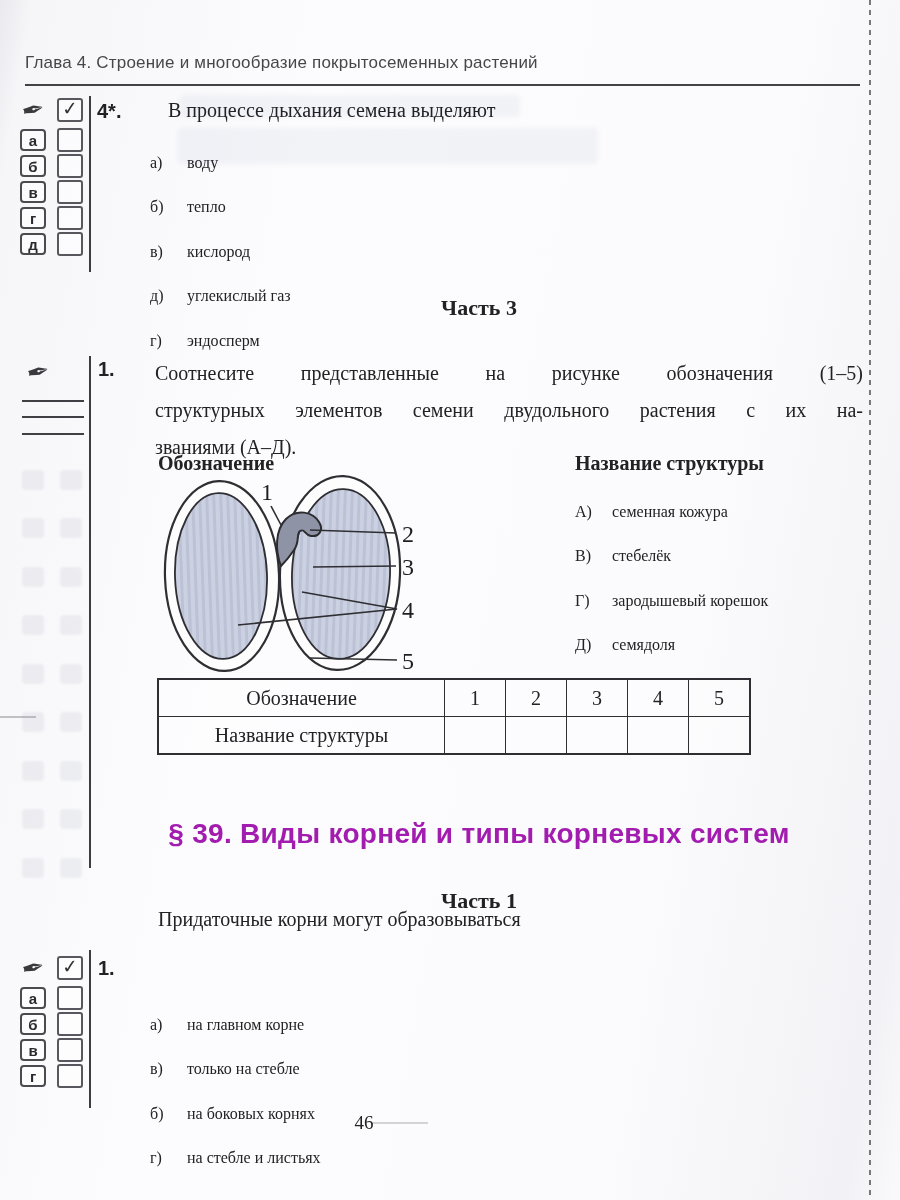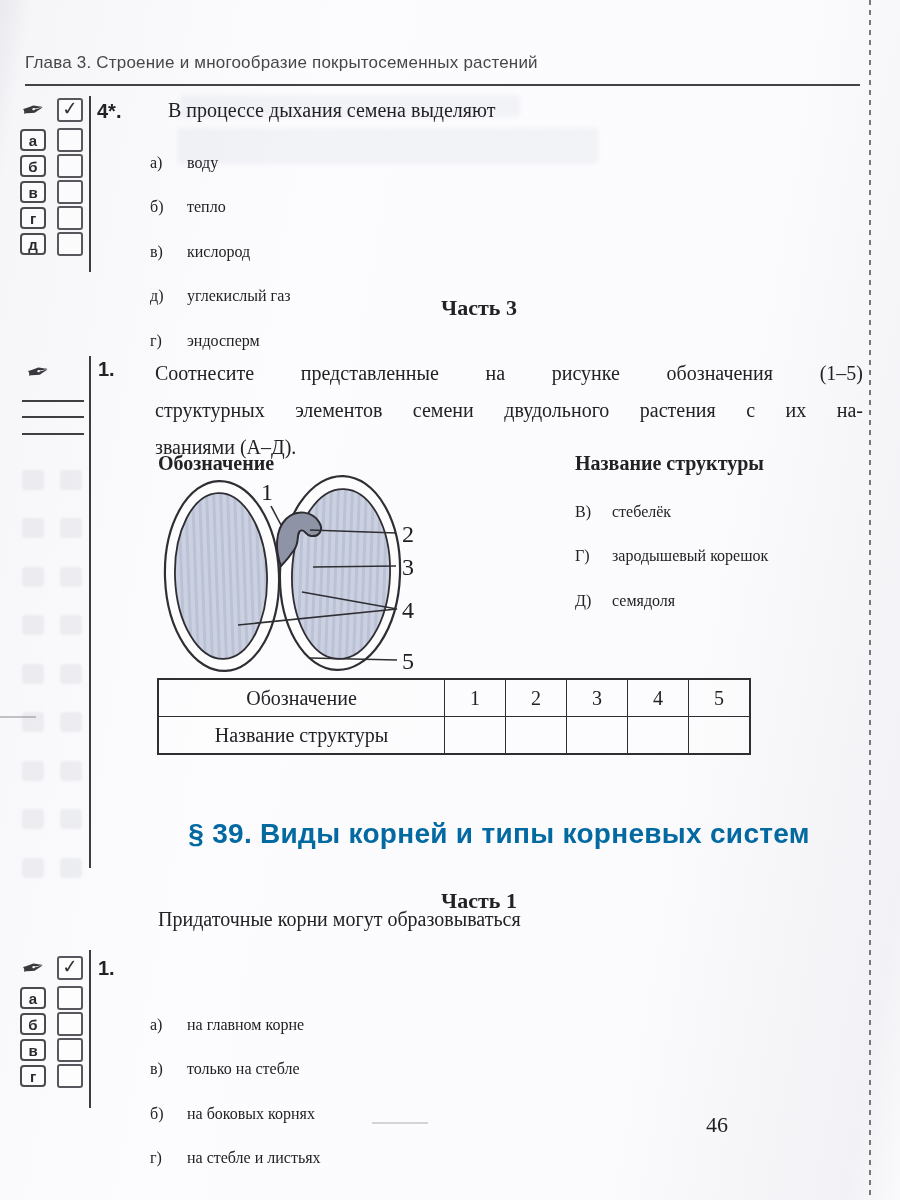--- a/index.html
+++ b/index.html
@@ -41,22 +41,22 @@
   .colhead{font-size:20px;font-weight:bold;}
   
   .aline{width:62px;height:2px;background:#3f3f44;}
   
   table.answers{border-collapse:collapse;border:2.5px solid #2f2f33;background:rgba(255,255,255,.35);}
   table.answers td{border:1.8px solid #2f2f33;height:36px;text-align:center;vertical-align:middle;
     font-size:20px;padding:0;}
   td.c1{width:285px;} td.cn{width:60px;}
   
   .sec39{left:90px;width:778px;text-align:center;font-family:"Liberation Sans","DejaVu Sans",sans-serif;
-    font-size:28px;font-weight:bold;color:#0369a1;letter-spacing:.3px;padding-left:20px;}
-  .pagenum{left:0;top:1112px;width:728px;text-align:right;font-size:22px;}
+    font-size:28px;font-weight:bold;color:#a21caf;letter-spacing:.3px;}
+  .pagenum{left:0;top:1112px;width:728px;text-align:center;font-size:19px;}
   
   .ghosts{left:22px;top:470px;width:64px;height:410px;display:flex;flex-wrap:wrap;gap:26px 16px;
     opacity:.07;filter:blur(1px);}
   .ghost{width:22px;height:20px;border-radius:4px;background:#4a5070;}
   .gbar{background:rgba(90,95,130,.06);filter:blur(2px);border-radius:4px;}
   .artifact{background:#8a8a90;opacity:.5;}
   svg text{font-family:"Liberation Serif","DejaVu Serif",serif;font-size:24px;fill:#1e1e22;}
 </style>
 </head>
 <body>
@@ -80,21 +80,21 @@
   <div class="ghost"></div>
     <div class="ghost"></div>
     <div class="ghost"></div>
     <div class="ghost"></div>
   <div class="ghost"></div>
     <div class="ghost"></div>
 </div>
 <div class="abs artifact" style="left:0;top:716px;width:36px;height:2px;"></div>
 <div class="abs artifact" style="left:372px;top:1122px;width:56px;height:2px;opacity:.35;"></div>
 
-<div class="abs chapter">Глава 3. Строение и многообразие покрытосеменных растений</div>
+<div class="abs chapter">Глава 4. Строение и многообразие покрытосеменных растений</div>
 <div class="abs hrule"></div>
 
 <div class="abs vrule" style="left:89px;top:96px;height:176px;"></div>
 
 <div class="abs" style="left:18px;top:98px;">
   <div class="mrow" style="margin-bottom:6px;">
     <span class="mcell">
         <span class="pen">✒</span>
       </span>
     <span class="cbx">
@@ -159,20 +159,21 @@
 <div class="abs" style="left:155px;top:355px;font-family:Liberation Serif, serif;">
   <div class="pline j">Соотнесите представленные на рисунке обозначения (1–5)</div>
   <div class="pline j">структурных элементов семени двудольного растения с их на-</div>
   <div class="pline">званиями (А–Д).</div>
 </div>
 
 <div class="abs colhead" style="left:158px;top:452px;">Обозначение</div>
 <div class="abs colhead" style="left:575px;top:452px;">Название структуры</div>
 
 <div class="abs" style="left:575px;top:482px;">
+  <div class="optrow"><span class="ol">А)</span><span>семенная кожура</span></div>
   <div class="optrow"><span class="ol">В)</span><span>стебелёк</span></div>
   <div class="optrow"><span class="ol">Г)</span><span>зародышевый корешок</span></div>
   <div class="optrow"><span class="ol">Д)</span><span>семядоля</span></div>
 </div>
 
 <svg class="abs" style="left:150px;top:468px;" width="285" height="212" viewBox="0 0 285 212">
   <defs>
     <pattern id="stripes" width="7" height="10" patternUnits="userSpaceOnUse">
       <rect width="7" height="10" fill="#ccd1e2"></rect>
       <rect x="2" width="3" height="10" fill="#bcc2d6"></rect>

